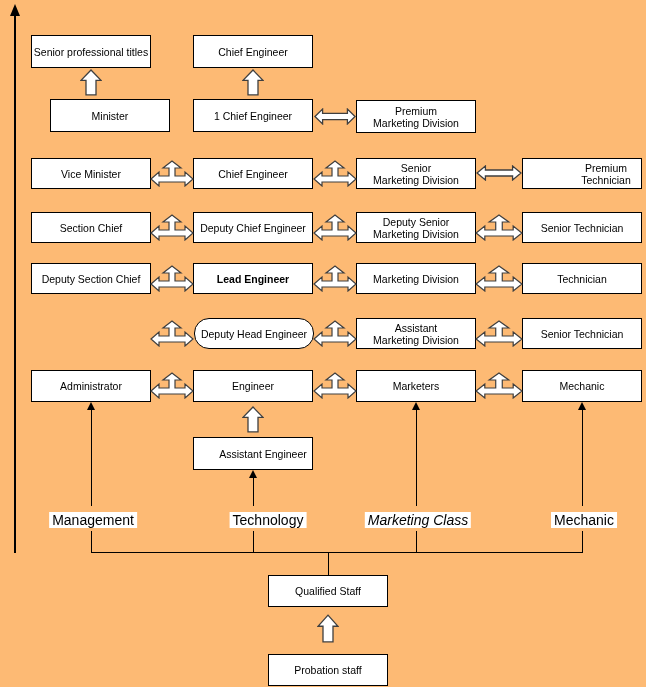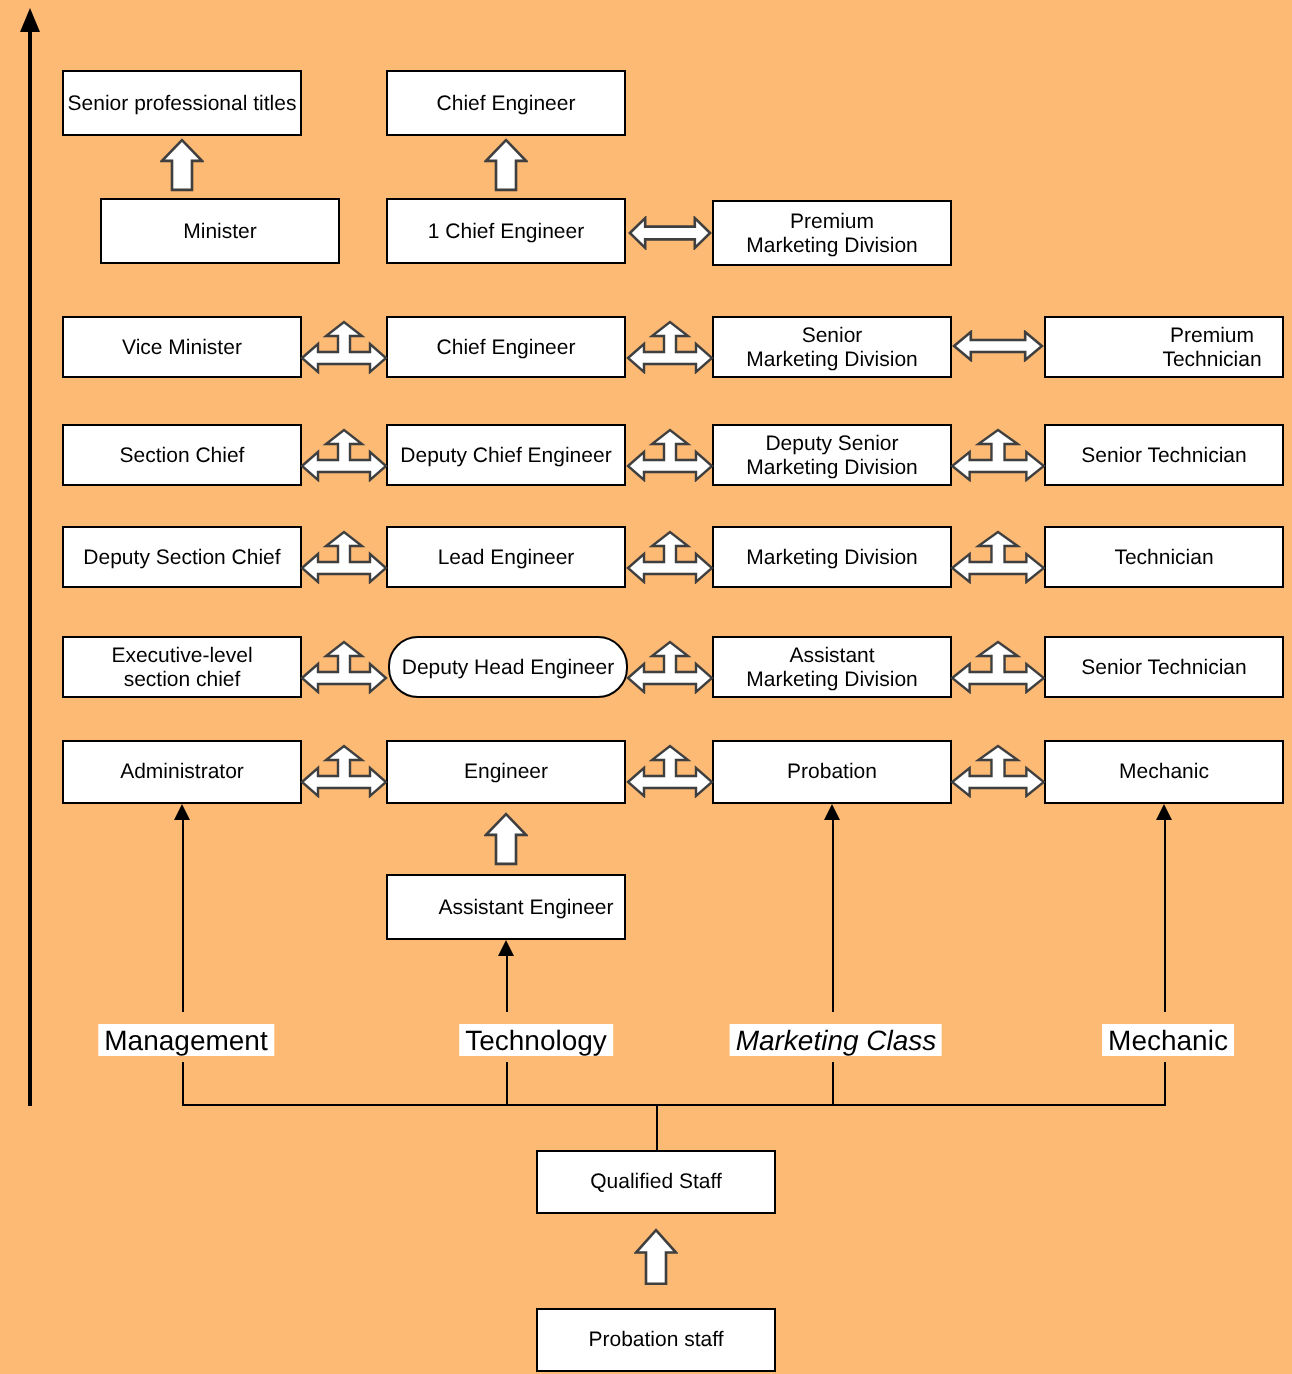--- a/index.html
+++ b/index.html
@@ -112,43 +112,39 @@
   <svg class="conn" style="left:313px;top:214px;" width="44" height="27" viewBox="0 0 44 27" preserveAspectRatio="none">
     <path d="M1,19 L9,12 L9,16 L19,16 L19,8 L13,8 L22,1 L31,8 L25,8 L25,16 L35,16 L35,12 L43,19 L35,26 L35,22 L9,22 L9,26 Z" fill="#fff" stroke="#3f3f3f" stroke-width="1.2" vector-effect="non-scaling-stroke"></path>
   </svg>
   <svg class="conn" style="left:475px;top:214px;" width="48" height="27" viewBox="0 0 44 27" preserveAspectRatio="none">
     <path d="M1,19 L9,12 L9,16 L19,16 L19,8 L13,8 L22,1 L31,8 L25,8 L25,16 L35,16 L35,12 L43,19 L35,26 L35,22 L9,22 L9,26 Z" fill="#fff" stroke="#3f3f3f" stroke-width="1.2" vector-effect="non-scaling-stroke"></path>
   </svg>
 
   <div class="box h31" style="left:31px;top:263px;">
     <span>Deputy Section Chief</span>
   </div>
-  <div class="box h31" style="left:193px;top:263px;">
+  <div class="box h31" style="left:193px;top:263px;font-weight:bold;">
     <span>Lead Engineer</span>
   </div>
   <div class="box h31" style="left:356px;top:263px;">
     <span>Marketing Division</span>
   </div>
   <div class="box h31" style="left:522px;top:263px;">
     <span>Technician</span>
   </div>
   <svg class="conn" style="left:150px;top:265px;" width="44" height="27" viewBox="0 0 44 27" preserveAspectRatio="none">
     <path d="M1,19 L9,12 L9,16 L19,16 L19,8 L13,8 L22,1 L31,8 L25,8 L25,16 L35,16 L35,12 L43,19 L35,26 L35,22 L9,22 L9,26 Z" fill="#fff" stroke="#3f3f3f" stroke-width="1.2" vector-effect="non-scaling-stroke"></path>
   </svg>
   <svg class="conn" style="left:313px;top:265px;" width="44" height="27" viewBox="0 0 44 27" preserveAspectRatio="none">
     <path d="M1,19 L9,12 L9,16 L19,16 L19,8 L13,8 L22,1 L31,8 L25,8 L25,16 L35,16 L35,12 L43,19 L35,26 L35,22 L9,22 L9,26 Z" fill="#fff" stroke="#3f3f3f" stroke-width="1.2" vector-effect="non-scaling-stroke"></path>
   </svg>
   <svg class="conn" style="left:475px;top:265px;" width="48" height="27" viewBox="0 0 44 27" preserveAspectRatio="none">
     <path d="M1,19 L9,12 L9,16 L19,16 L19,8 L13,8 L22,1 L31,8 L25,8 L25,16 L35,16 L35,12 L43,19 L35,26 L35,22 L9,22 L9,26 Z" fill="#fff" stroke="#3f3f3f" stroke-width="1.2" vector-effect="non-scaling-stroke"></path>
   </svg>
 
-  <div class="box h31" style="left:31px;top:318px;">
-    <span>Executive-level</span>
-    <span>section chief</span>
-  </div>
   <div class="box h31" style="left:194px;top:318px;border-radius:15px;">
     <span>Deputy Head Engineer</span>
   </div>
   <div class="box h31" style="left:356px;top:318px;">
     <span>Assistant</span>
     <span>Marketing Division</span>
   </div>
   <div class="box h31" style="left:522px;top:318px;">
     <span>Senior Technician</span>
   </div>
@@ -162,21 +158,21 @@
     <path d="M1,19 L9,12 L9,16 L19,16 L19,8 L13,8 L22,1 L31,8 L25,8 L25,16 L35,16 L35,12 L43,19 L35,26 L35,22 L9,22 L9,26 Z" fill="#fff" stroke="#3f3f3f" stroke-width="1.2" vector-effect="non-scaling-stroke"></path>
   </svg>
 
   <div class="box h32" style="left:193px;top:370px;">
     <span>Engineer</span>
   </div>
   <div class="box h32" style="left:31px;top:370px;">
     <span>Administrator</span>
   </div>
   <div class="box h32" style="left:356px;top:370px;">
-    <span>Probation</span>
+    <span>Marketers</span>
   </div>
   <div class="box h32" style="left:522px;top:370px;">
     <span>Mechanic</span>
   </div>
   <svg class="conn" style="left:150px;top:372px;" width="44" height="27" viewBox="0 0 44 27" preserveAspectRatio="none">
     <path d="M1,19 L9,12 L9,16 L19,16 L19,8 L13,8 L22,1 L31,8 L25,8 L25,16 L35,16 L35,12 L43,19 L35,26 L35,22 L9,22 L9,26 Z" fill="#fff" stroke="#3f3f3f" stroke-width="1.2" vector-effect="non-scaling-stroke"></path>
   </svg>
   <svg class="conn" style="left:313px;top:372px;" width="44" height="27" viewBox="0 0 44 27" preserveAspectRatio="none">
     <path d="M1,19 L9,12 L9,16 L19,16 L19,8 L13,8 L22,1 L31,8 L25,8 L25,16 L35,16 L35,12 L43,19 L35,26 L35,22 L9,22 L9,26 Z" fill="#fff" stroke="#3f3f3f" stroke-width="1.2" vector-effect="non-scaling-stroke"></path>
   </svg>

